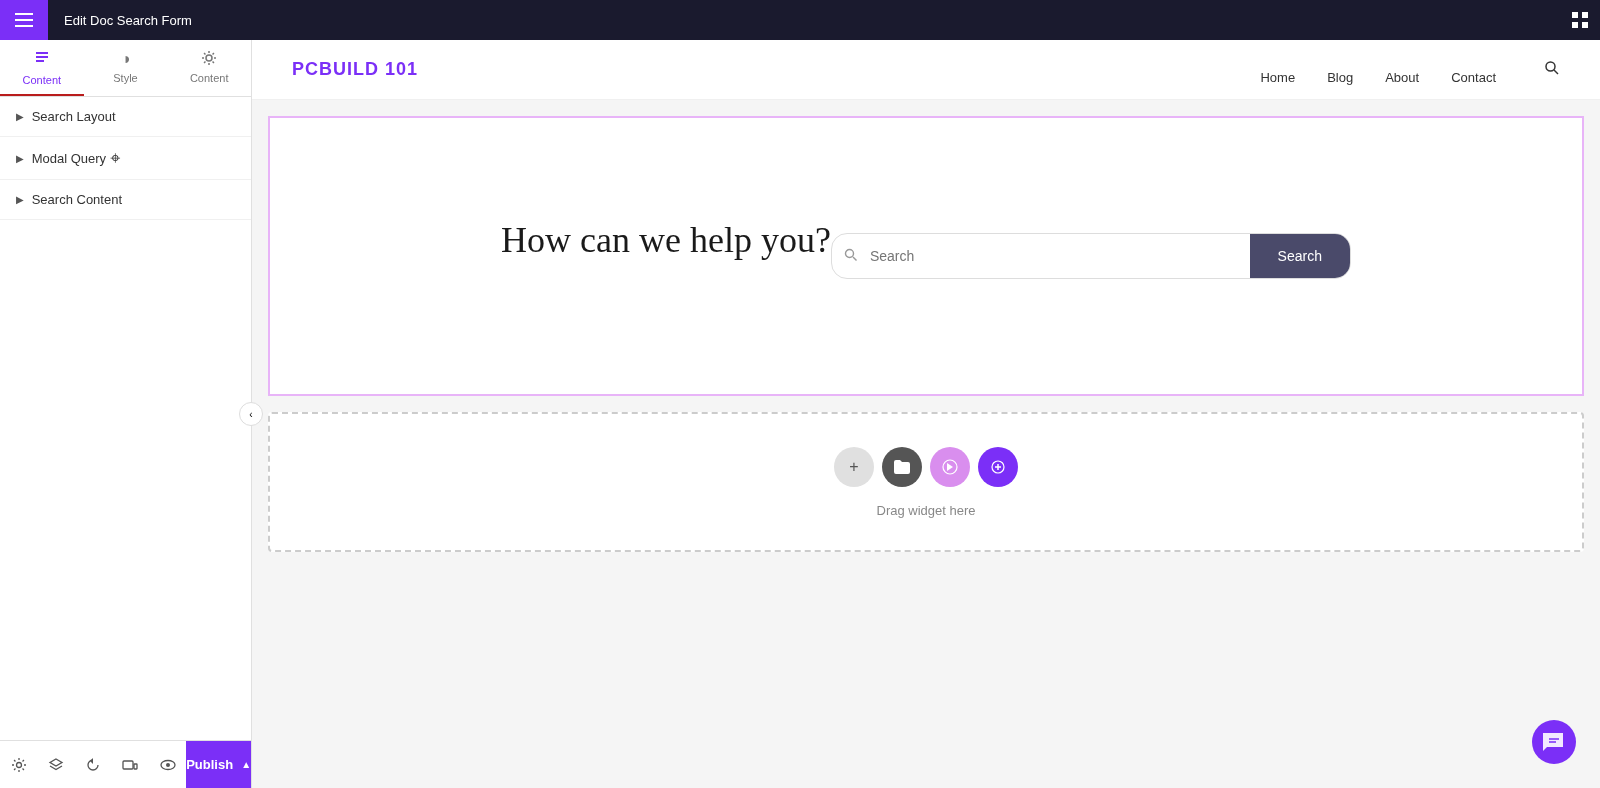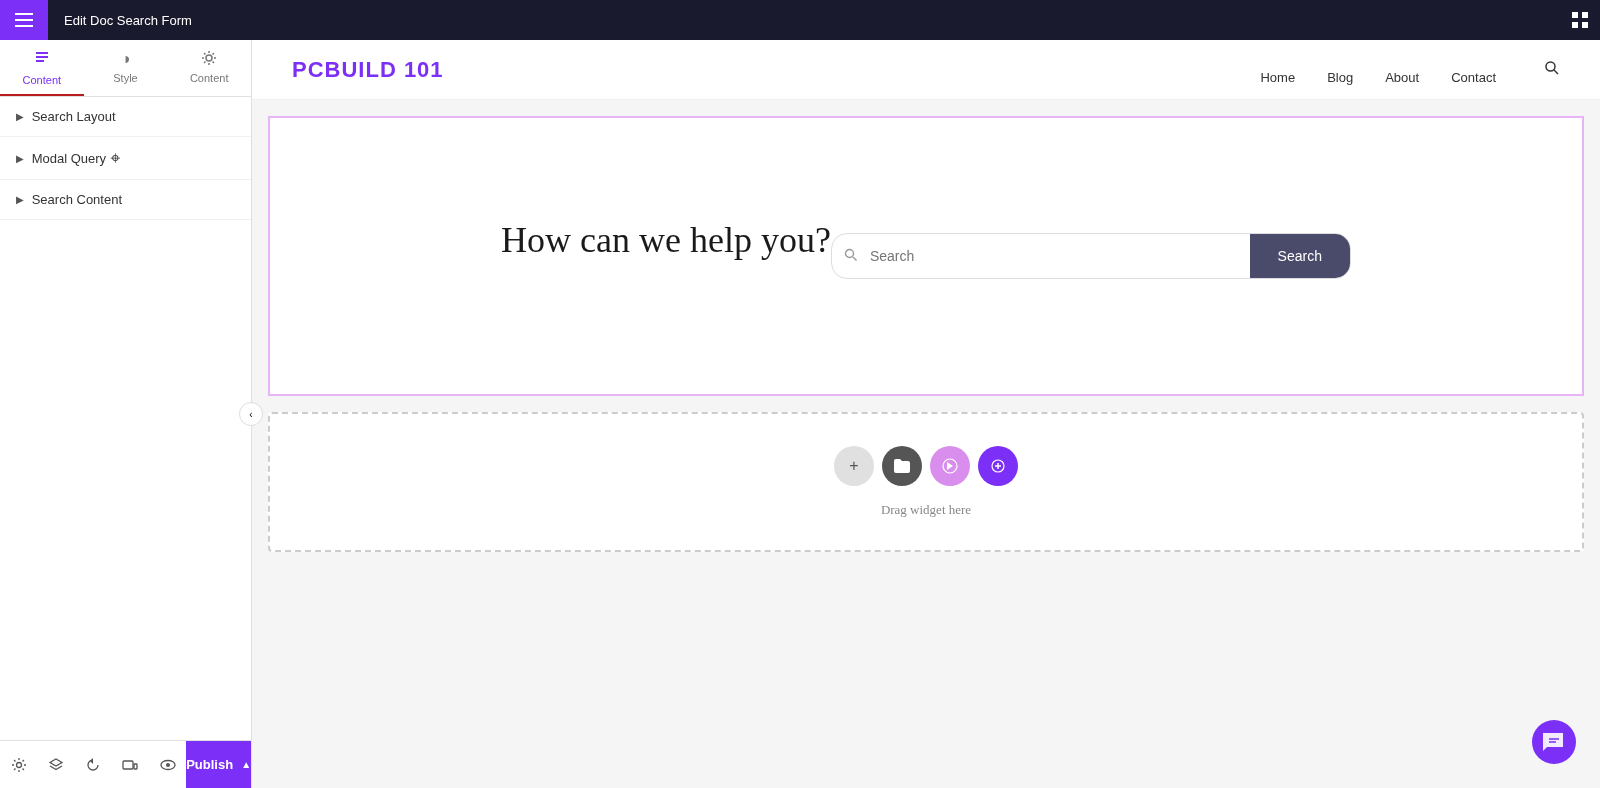--- a/index.html
+++ b/index.html
@@ -131,21 +131,21 @@
     
     .site-top-bar {
       background: #fff;
       display: flex;
       align-items: center;
       padding: 0 40px;
       height: 60px;
       border-bottom: 1px solid #f0f0f0;
     }
     .site-logo {
-      font-size: 22px;
+      font-size: 18px;
       font-weight: bold;
       color: #7b2ff7;
       letter-spacing: 1px;
       flex: 1;
     }
     .site-nav {
       display: flex;
       gap: 32px;
       align-items: center;
     }
@@ -241,21 +241,20 @@
       cursor: pointer;
       font-size: 16px;
     }
     .drop-btn-gray { background: #e0e0e0; color: #555; }
     .drop-btn-dark { background: #555; color: #fff; }
     .drop-btn-pink { background: #d98eee; color: #fff; }
     .drop-btn-purple { background: #7b2ff7; color: #fff; }
     .drop-zone-text {
       font-size: 13px;
       color: #888;
-      font-family: Liberation Serif, serif;
     }
 
     
     .bottom-toolbar {
       display: flex;
       align-items: center;
       background: #fff;
       border-top: 1px solid #e0e0e0;
       height: 48px;
       flex-shrink: 0;

